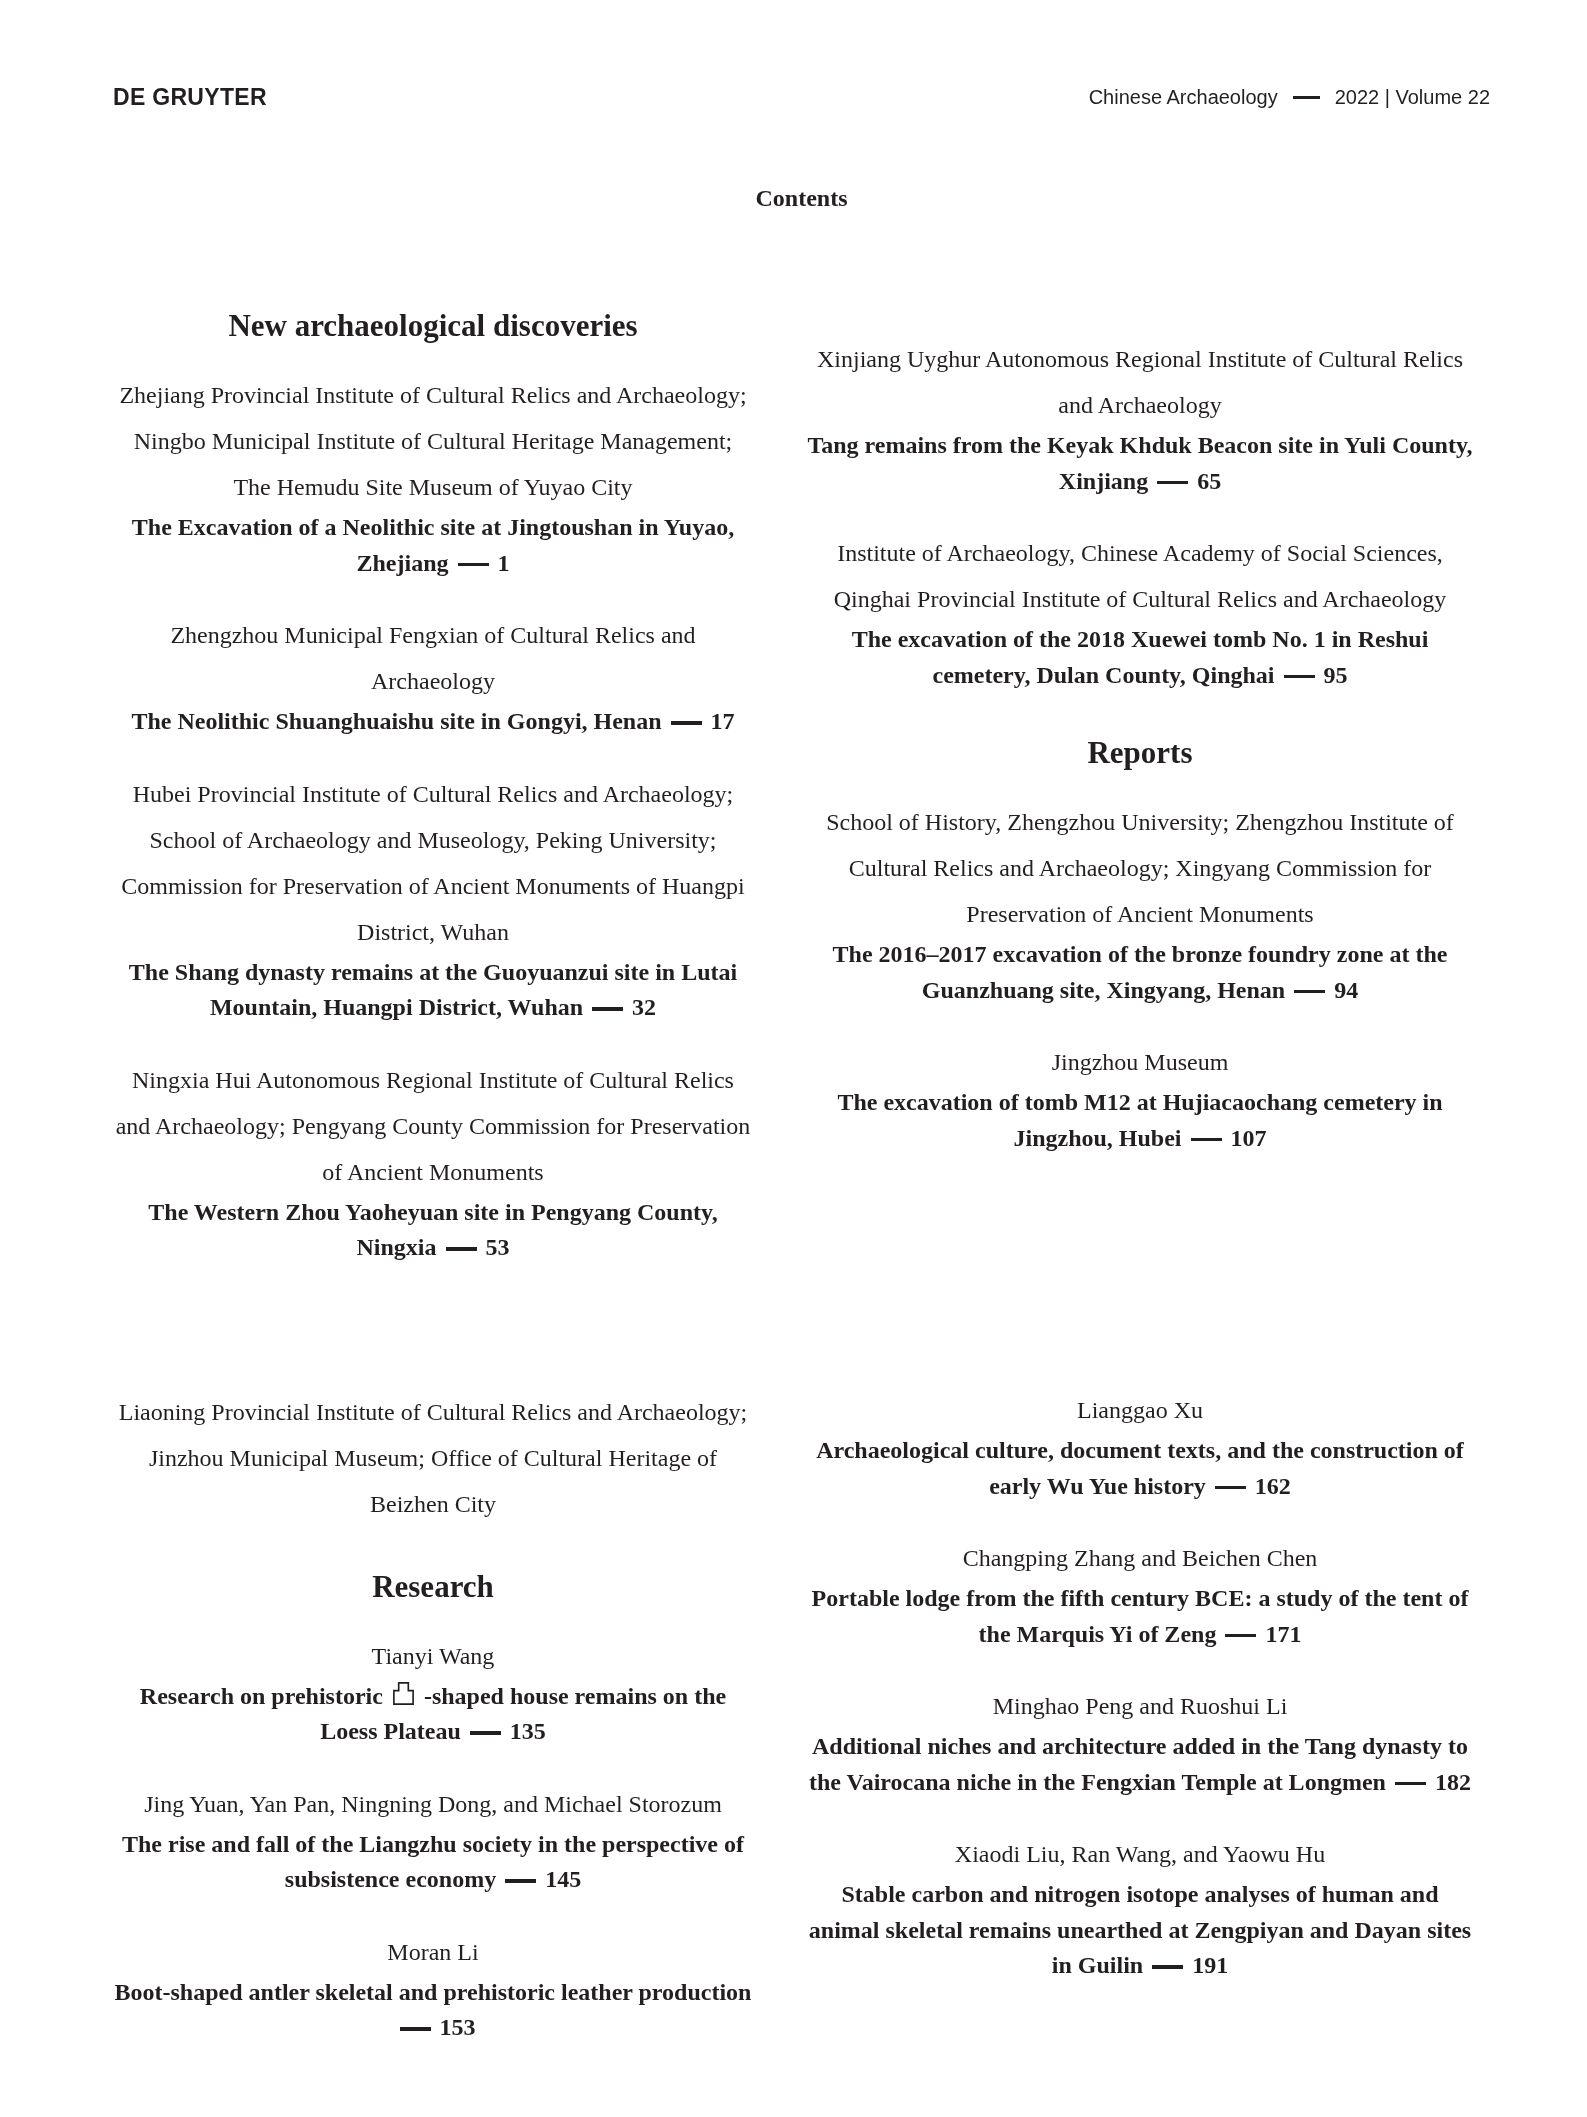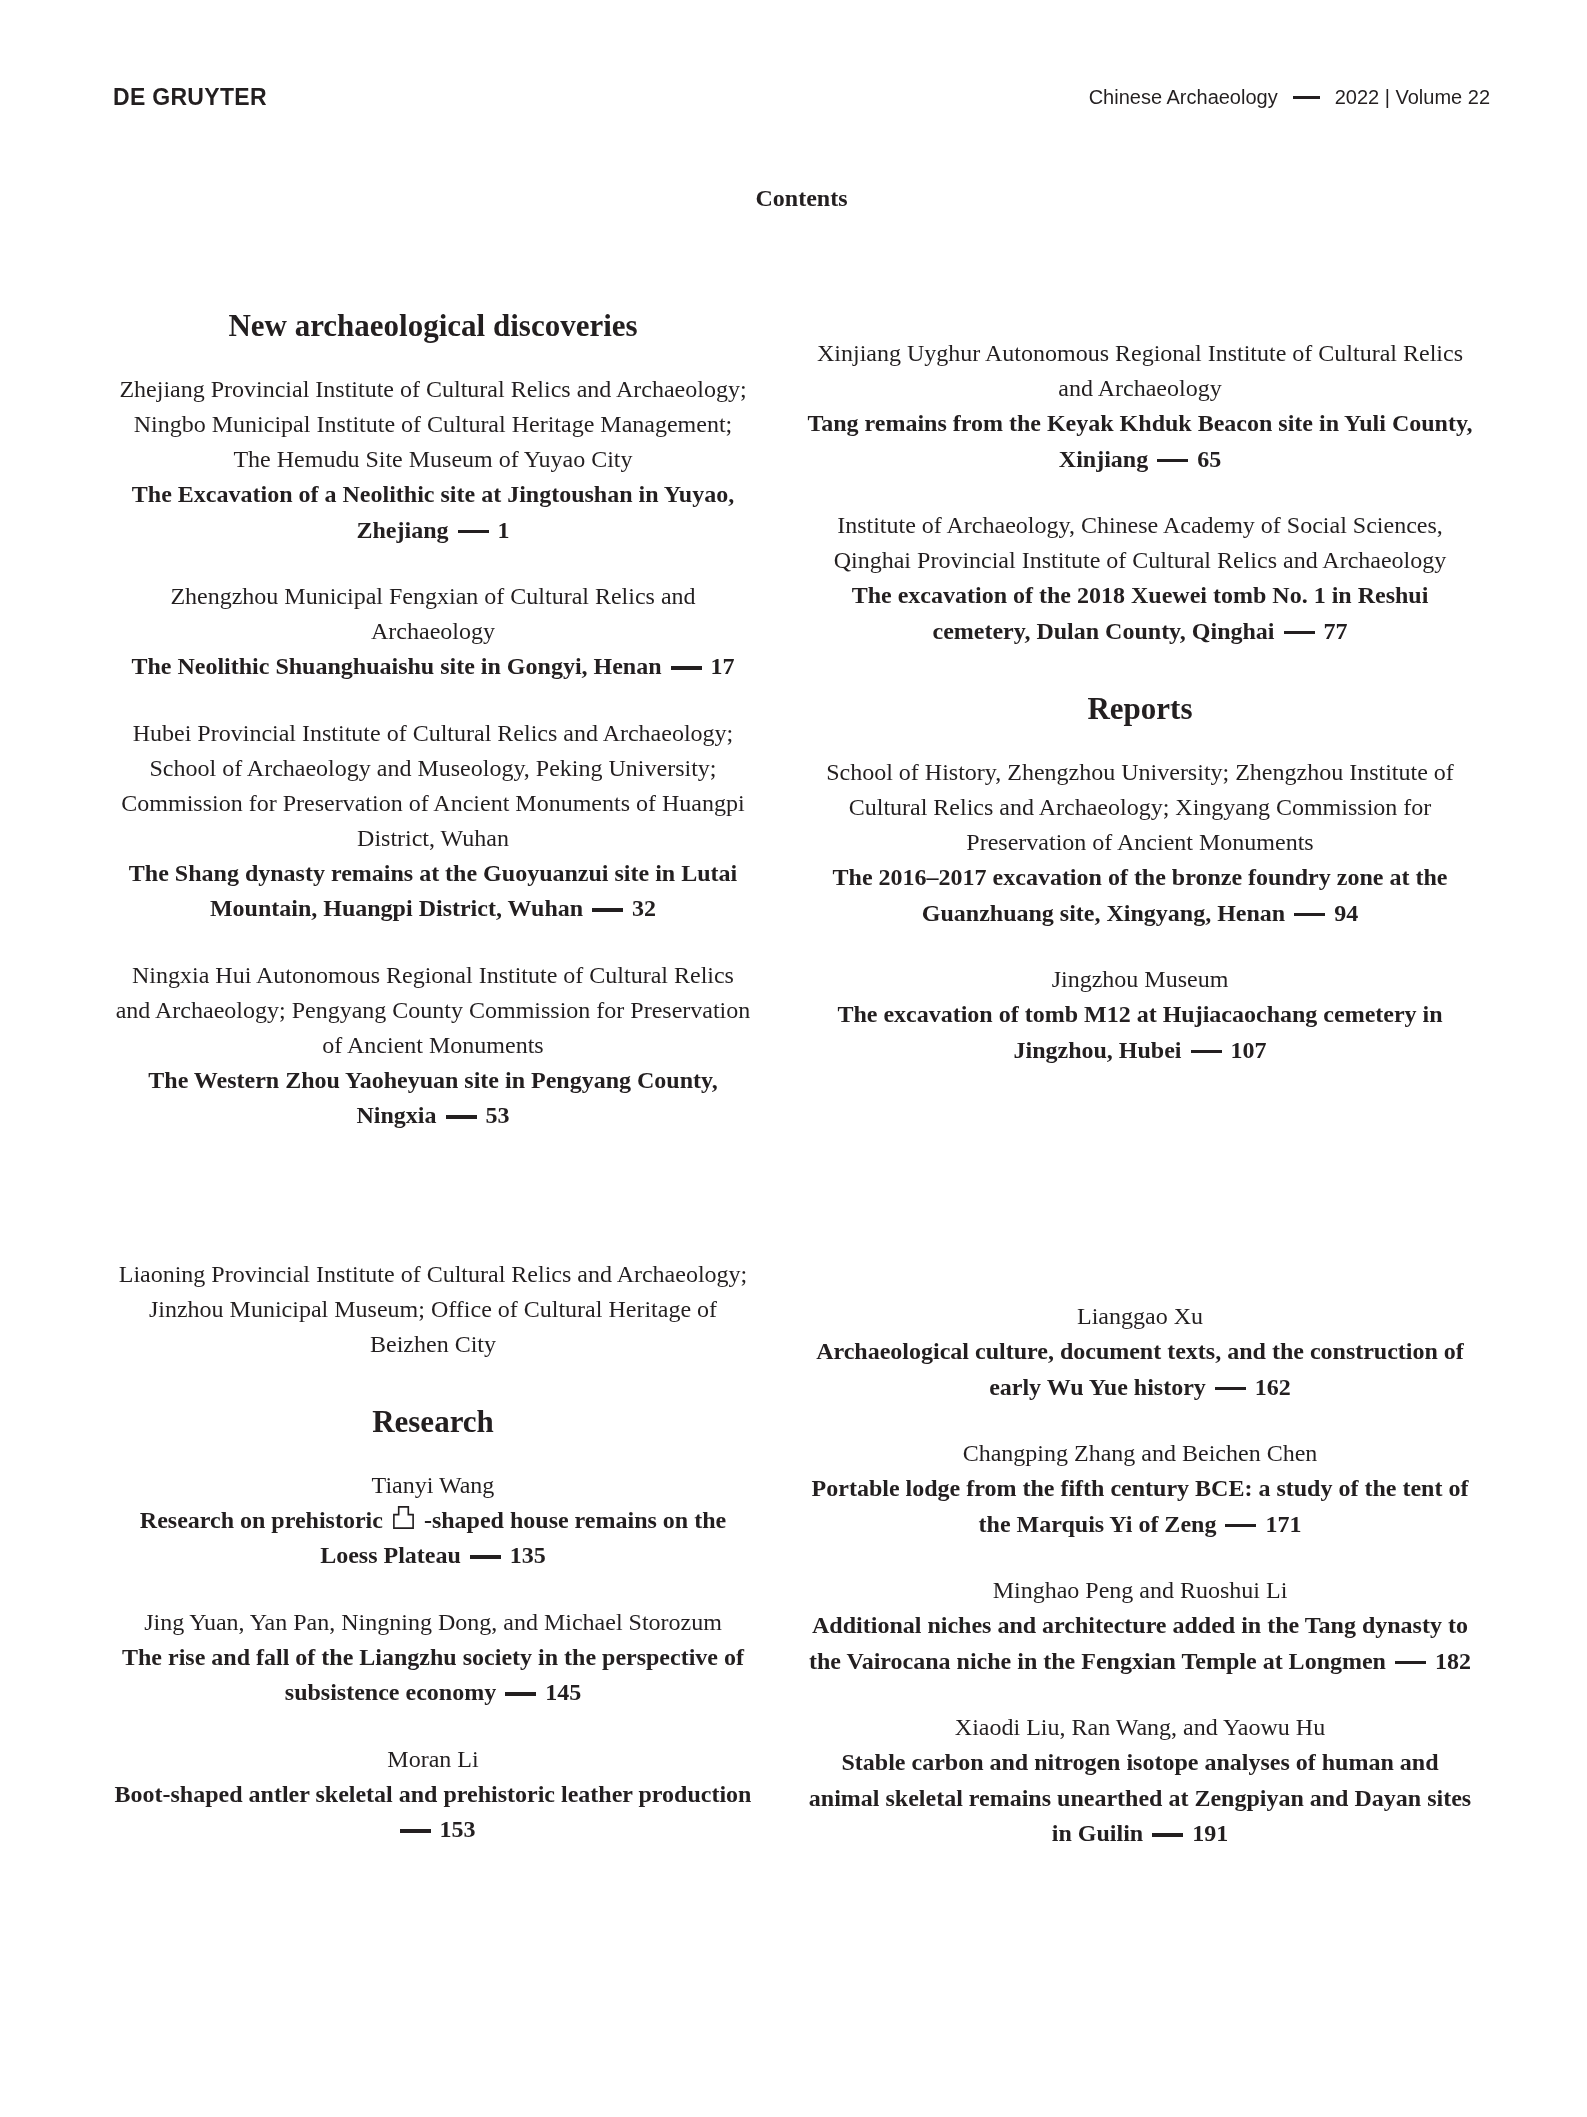--- a/index.html
+++ b/index.html
@@ -37,21 +37,21 @@
   .col-right { width:668px; margin-left:53px; padding-top:28px; }
 
   .section-heading {
     font-size:31px; font-weight:700;
     margin:0 0 28px 0;
   }
   .section-heading.mid { margin-top:42px; }
 
   .entry { margin-bottom:31px; }
   .entry p { margin:0; }
-  .authors { font-size:24px; line-height:35px; font-weight:400; }
+  .authors { font-size:24px; line-height:46px; font-weight:400; }
   .title   { font-size:24px; line-height:35.5px; font-weight:700; }
 
   .dash {
     display:inline-block; width:31px; height:3.5px; background:#231f20;
     margin:0 9px; vertical-align:0.18em;
   }
   .spacer-left  { height:92px; }
   .spacer-right { height:200px; }
 
   .tu-glyph { vertical-align:-3px; margin:0 2px; }
@@ -129,21 +129,21 @@
 
     <div class="col col-right">
 
       <div class="entry">
         <p class="authors">Xinjiang Uyghur Autonomous Regional Institute of Cultural Relics and Archaeology</p>
         <p class="title"><span>Tang remains from the Keyak Khduk Beacon site in Yuli County, Xinjiang</span><span class="dash"></span><span>65</span></p>
       </div>
 
       <div class="entry">
         <p class="authors">Institute of Archaeology, Chinese Academy of Social Sciences, Qinghai Provincial Institute of Cultural Relics and Archaeology</p>
-        <p class="title"><span>The excavation of the 2018 Xuewei tomb No. 1 in Reshui cemetery, Dulan County, Qinghai</span><span class="dash"></span><span>77</span></p>
+        <p class="title"><span>The excavation of the 2018 Xuewei tomb No. 1 in Reshui cemetery, Dulan County, Qinghai</span><span class="dash"></span><span>95</span></p>
       </div>
 
       <div class="section-heading mid">Reports</div>
 
       <div class="entry">
         <p class="authors">School of History, Zhengzhou University; Zhengzhou Institute of Cultural Relics and Archaeology; Xingyang Commission for Preservation of Ancient Monuments</p>
         <p class="title"><span>The 2016–2017 excavation of the bronze foundry zone at the Guanzhuang site, Xingyang, Henan</span><span class="dash"></span><span>94</span></p>
       </div>
 
       <div class="entry">

